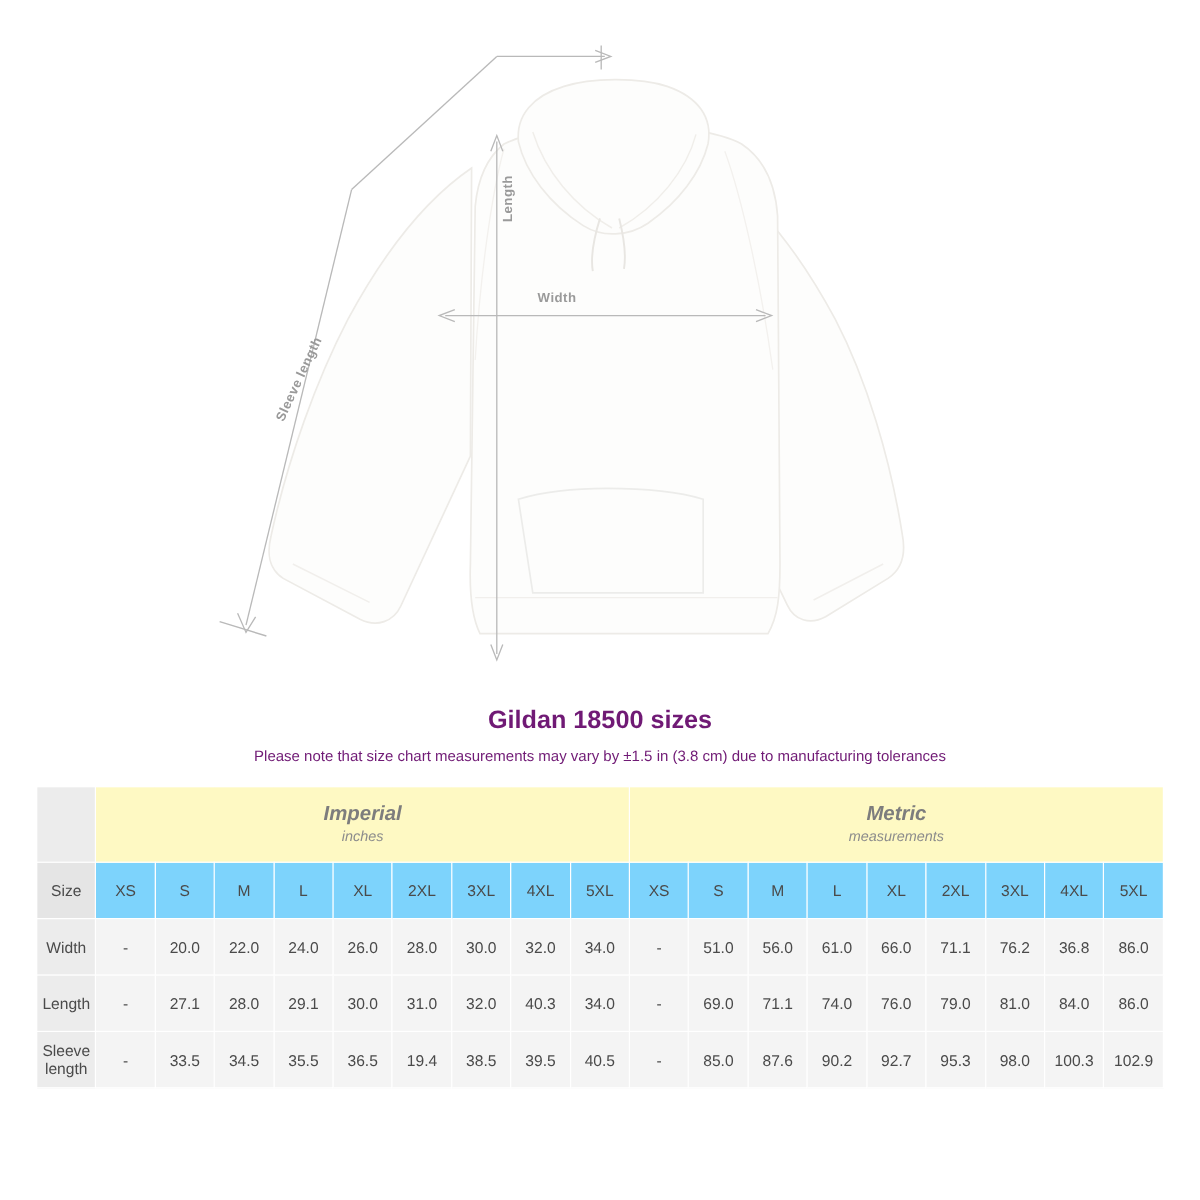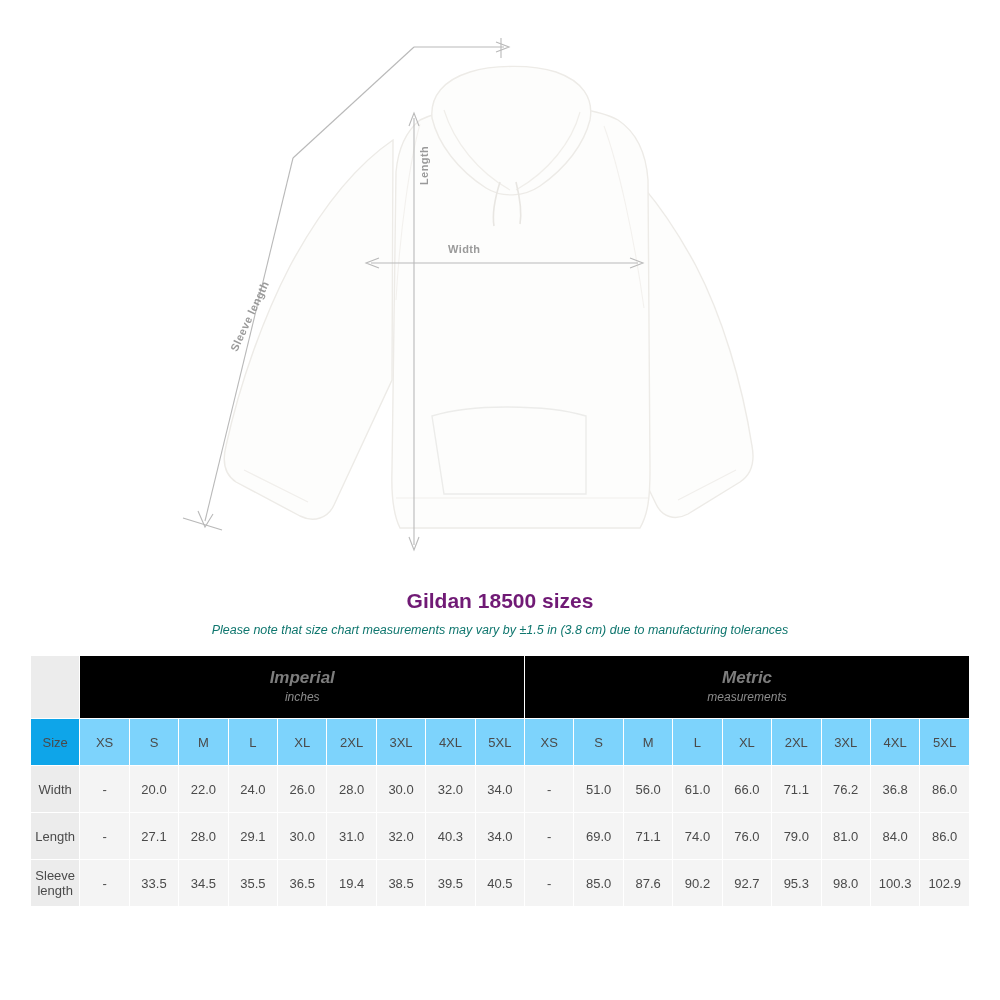--- a/index.html
+++ b/index.html
@@ -59,22 +59,21 @@
     margin-top: 14px;
   }
   .chart-title {
     font-size: 21px;
     font-weight: bold;
     color: #701a75;
     margin: 0;
   }
   .chart-note {
     font-size: 12.5px;
-    font-style: italic;
-    color: #0f766e;
+    color: #701a75;
     margin-top: 10px;
   }
 
   
   .table-wrap {
     margin: 18px 30px 0 30px;
   }
   table.size-table {
     border-collapse: collapse;
     width: 940px;
@@ -84,21 +83,21 @@
   table.size-table th {
     border: 1px solid #ffffff;
     text-align: center;
     font-size: 13px;
     color: #4a4a4a;
     font-weight: normal;
     padding: 0;
     height: 46px;
   }
   .sys-head {
-    background: #000000;
+    background: #fef9c3;
     height: 62px !important;
   }
   .sys-head .sys-name {
     font-size: 17px;
     font-style: italic;
     font-weight: bold;
     color: #7d7d7d;
     display: block;
     line-height: 1.25;
   }
@@ -125,21 +124,21 @@
     font-size: 13px;
     color: #4a4a4a;
   }
   .val-cell {
     background: #f4f4f4;
   }
   tr.row-head-row td {
     background: #7dd3fc;
   }
   tr.row-head-row td.row-head-cell {
-    background: #0ea5e9;
+    background: #e5e5e5;
   }
   tr.data-row td {
     background: #f4f4f4;
   }
   tr.data-row td.row-head-cell {
     background: #ececec;
   }
 </style>
 </head>
 <body>

